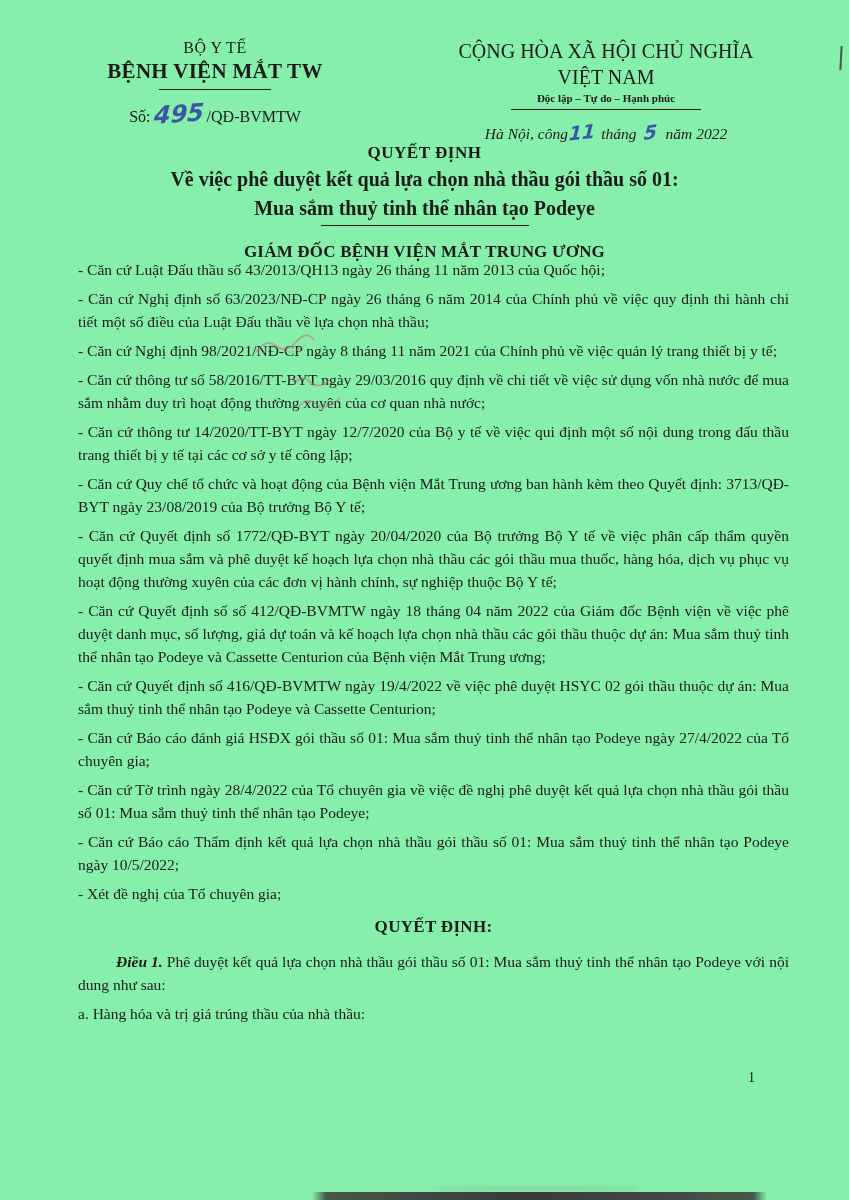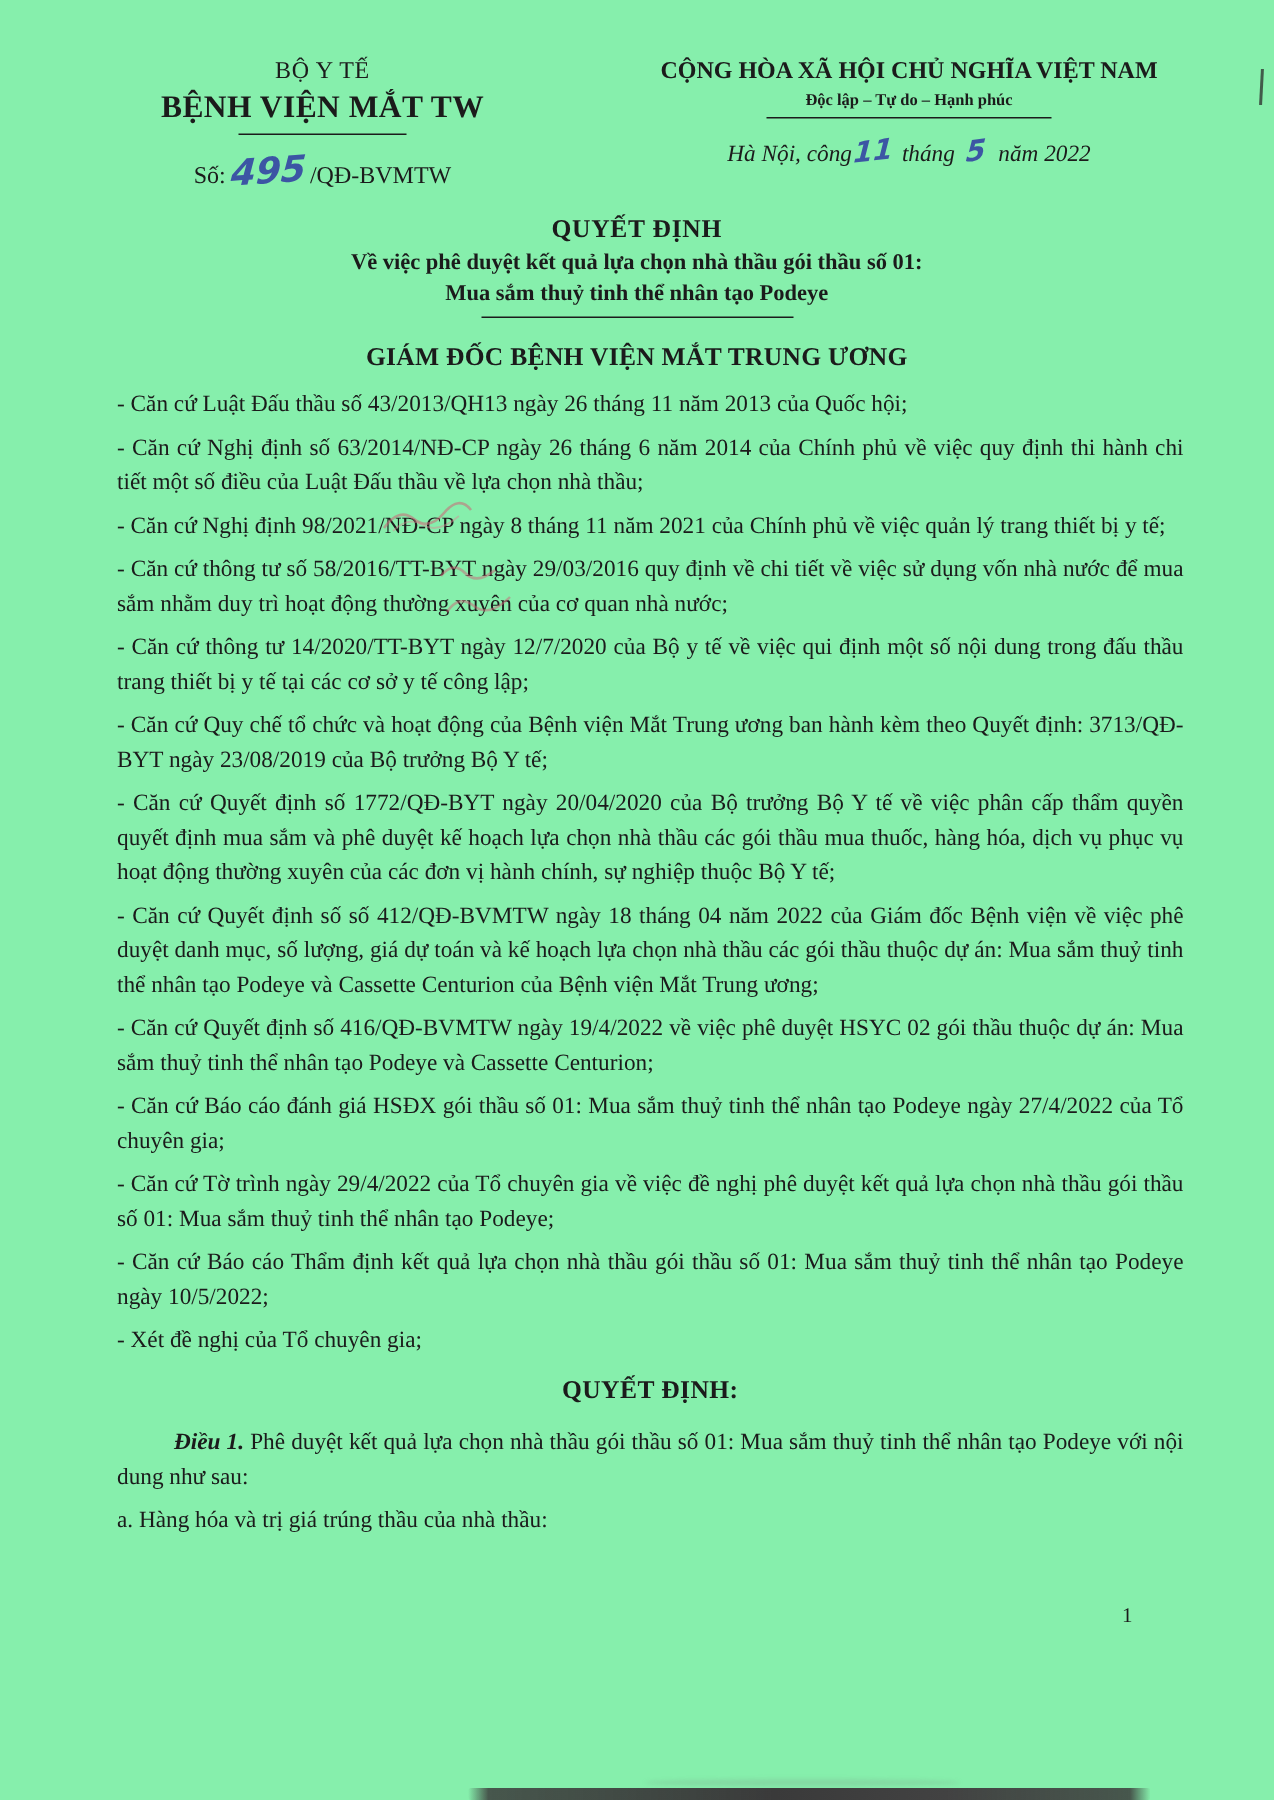--- a/index.html
+++ b/index.html
@@ -28,27 +28,27 @@
     color:#3c55a4;
     display:inline-block;
   }
   .hand-495{font-size:24px;transform:rotate(-4deg) skewX(-8deg);letter-spacing:0px;margin:0 3px;}
   .hand-day{font-size:19px;transform:rotate(-6deg) skewX(-10deg);margin:0 2px 0 1px;}
   .hand-month{font-size:19px;transform:rotate(-8deg) skewX(-12deg);margin:0 4px;}
   .header-right{
     position:absolute;left:438px;top:38px;width:336px;
     text-align:center;line-height:1.3;
   }
-  .header-right .motto1{font-size:16px;font-weight:bold;}
+  .header-right .motto1{font-size:20px;font-weight:normal;}
   .header-right .motto2{font-size:11px;font-weight:bold;margin-top:1px;}
   .dateline{margin-top:10px;font-size:15.5px;font-style:italic;white-space:nowrap;}
   
   .title-block{position:absolute;left:0;top:141px;width:100%;text-align:center;line-height:1.42;}
   .title-heading{font-size:17px;font-weight:bold;letter-spacing:.5px;}
-  .title-subject{font-size:15px;font-weight:bold;}
+  .title-subject{font-size:20px;font-weight:bold;}
   .rule-title{width:208px;border-top:1.6px solid #1b1b1b;margin-top:3px;}
   .authority{font-size:17px;font-weight:bold;margin-top:14px;letter-spacing:.2px;}
   
   .body-text{
     position:absolute;left:78px;top:258px;width:711px;
     font-size:15.5px;line-height:23px;text-align:justify;
   }
   .body-text p{margin:0 0 6px 0;}
   .decision-heading{
     text-align:center;font-size:17px;font-weight:bold;
@@ -95,30 +95,30 @@
   <div class="title-block">
     <div class="title-heading">QUYẾT ĐỊNH</div>
     <div class="title-subject">Về việc phê duyệt kết quả lựa chọn nhà thầu gói thầu số 01:</div>
     <div class="title-subject">Mua sắm thuỷ tinh thể nhân tạo Podeye</div>
     <div class="rule rule-title"></div>
     <div class="authority">GIÁM ĐỐC BỆNH VIỆN MẮT TRUNG ƯƠNG</div>
   </div>
 
   <div class="body-text">
     <p>- Căn cứ Luật Đấu thầu số 43/2013/QH13 ngày 26 tháng 11 năm 2013 của Quốc hội;</p>
-    <p>- Căn cứ Nghị định số 63/2014/NĐ-CP ngày 26 tháng 6 năm 2014 của Chính phủ về việc quy định thi hành chi tiết một số điều của Luật Đấu thầu về lựa chọn nhà thầu;</p>
+    <p>- Căn cứ Nghị định số 63/2023/NĐ-CP ngày 26 tháng 6 năm 2014 của Chính phủ về việc quy định thi hành chi tiết một số điều của Luật Đấu thầu về lựa chọn nhà thầu;</p>
     <p>- Căn cứ Nghị định 98/2021/NĐ-CP ngày 8 tháng 11 năm 2021 của Chính phủ về việc quản lý trang thiết bị y tế;</p>
     <p>- Căn cứ thông tư số 58/2016/TT-BYT ngày 29/03/2016 quy định về chi tiết về việc sử dụng vốn nhà nước để mua sắm nhằm duy trì hoạt động thường xuyên của cơ quan nhà nước;</p>
     <p>- Căn cứ thông tư 14/2020/TT-BYT ngày 12/7/2020 của Bộ y tế về việc qui định một số nội dung trong đấu thầu trang thiết bị y tế tại các cơ sở y tế công lập;</p>
     <p>- Căn cứ Quy chế tổ chức và hoạt động của Bệnh viện Mắt Trung ương ban hành kèm theo Quyết định: 3713/QĐ-BYT ngày 23/08/2019 của Bộ trưởng Bộ Y tế;</p>
     <p>- Căn cứ Quyết định số 1772/QĐ-BYT ngày 20/04/2020 của Bộ trưởng Bộ Y tế về việc phân cấp thẩm quyền quyết định mua sắm và phê duyệt kế hoạch lựa chọn nhà thầu các gói thầu mua thuốc, hàng hóa, dịch vụ phục vụ hoạt động thường xuyên của các đơn vị hành chính, sự nghiệp thuộc Bộ Y tế;</p>
     <p>- Căn cứ Quyết định số số 412/QĐ-BVMTW ngày 18 tháng 04 năm 2022 của Giám đốc Bệnh viện về việc phê duyệt danh mục, số lượng, giá dự toán và kế hoạch lựa chọn nhà thầu các gói thầu thuộc dự án: Mua sắm thuỷ tinh thể nhân tạo Podeye và Cassette Centurion của Bệnh viện Mắt Trung ương;</p>
     <p>- Căn cứ Quyết định số 416/QĐ-BVMTW ngày 19/4/2022 về việc phê duyệt HSYC 02 gói thầu thuộc dự án: Mua sắm thuỷ tinh thể nhân tạo Podeye và Cassette Centurion;</p>
     <p>- Căn cứ Báo cáo đánh giá HSĐX gói thầu số 01: Mua sắm thuỷ tinh thể nhân tạo Podeye ngày 27/4/2022 của Tổ chuyên gia;</p>
-    <p>- Căn cứ Tờ trình ngày 29/4/2022 của Tổ chuyên gia về việc đề nghị phê duyệt kết quả lựa chọn nhà thầu gói thầu số 01: Mua sắm thuỷ tinh thể nhân tạo Podeye;</p>
+    <p>- Căn cứ Tờ trình ngày 28/4/2022 của Tổ chuyên gia về việc đề nghị phê duyệt kết quả lựa chọn nhà thầu gói thầu số 01: Mua sắm thuỷ tinh thể nhân tạo Podeye;</p>
     <p>- Căn cứ Báo cáo Thẩm định kết quả lựa chọn nhà thầu gói thầu số 01: Mua sắm thuỷ tinh thể nhân tạo Podeye ngày 10/5/2022;</p>
     <p>- Xét đề nghị của Tổ chuyên gia;</p>
 
     <p class="decision-heading">QUYẾT ĐỊNH:</p>
 
     <p class="article"><span class="bold">Điều 1.</span> <span>Phê duyệt kết quả lựa chọn nhà thầu gói thầu số 01: Mua sắm thuỷ tinh thể nhân tạo Podeye với nội dung như sau:</span></p>
 
     <p>a. Hàng hóa và trị giá trúng thầu của nhà thầu:</p>
   </div>
 

